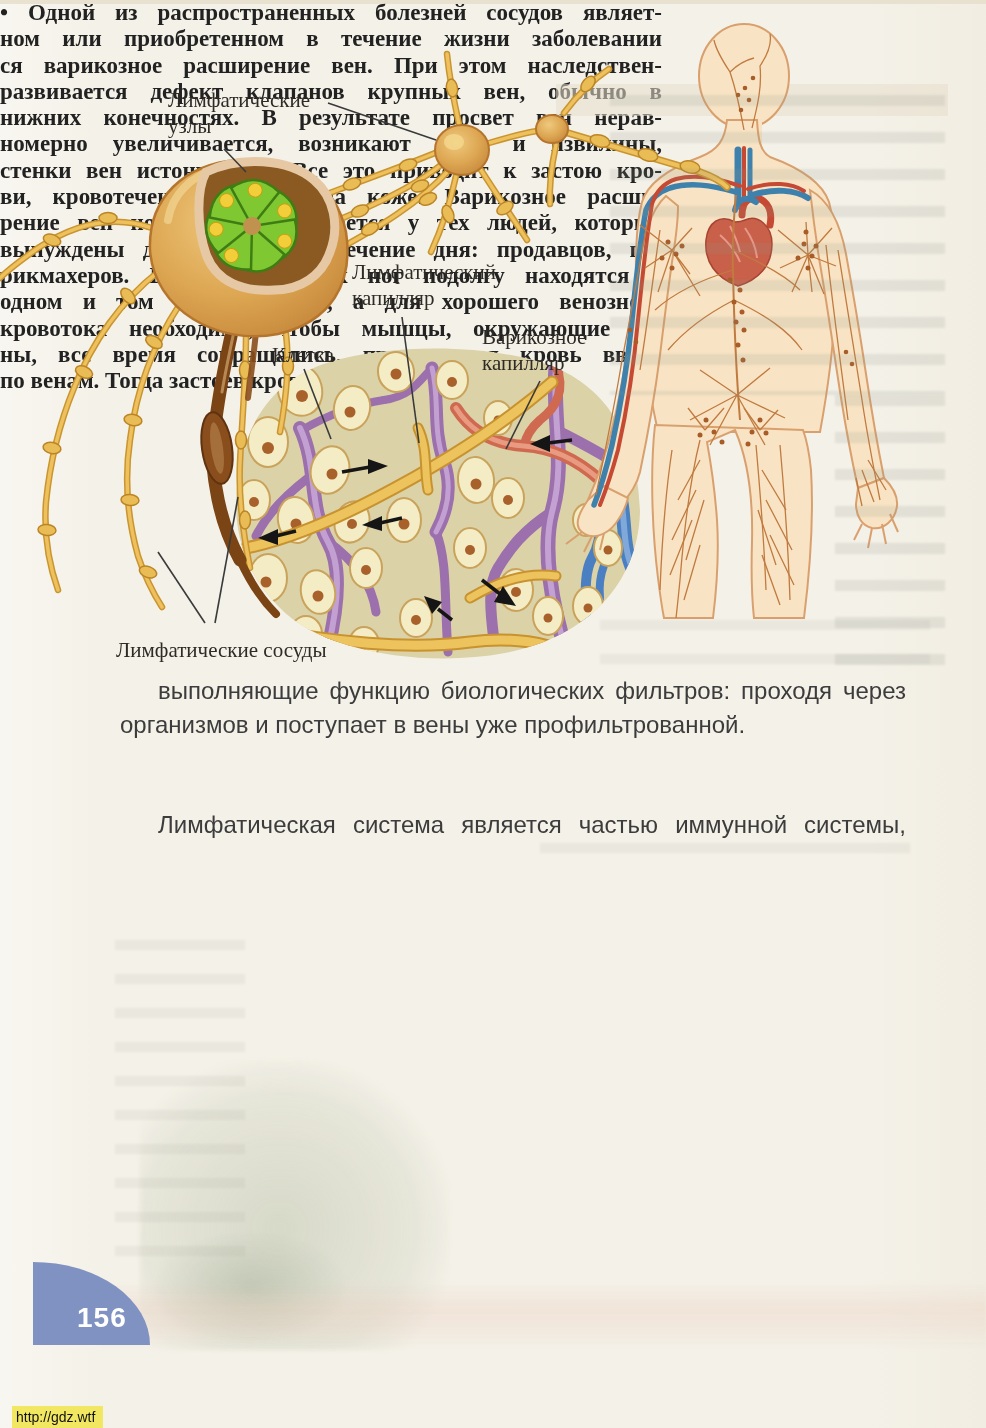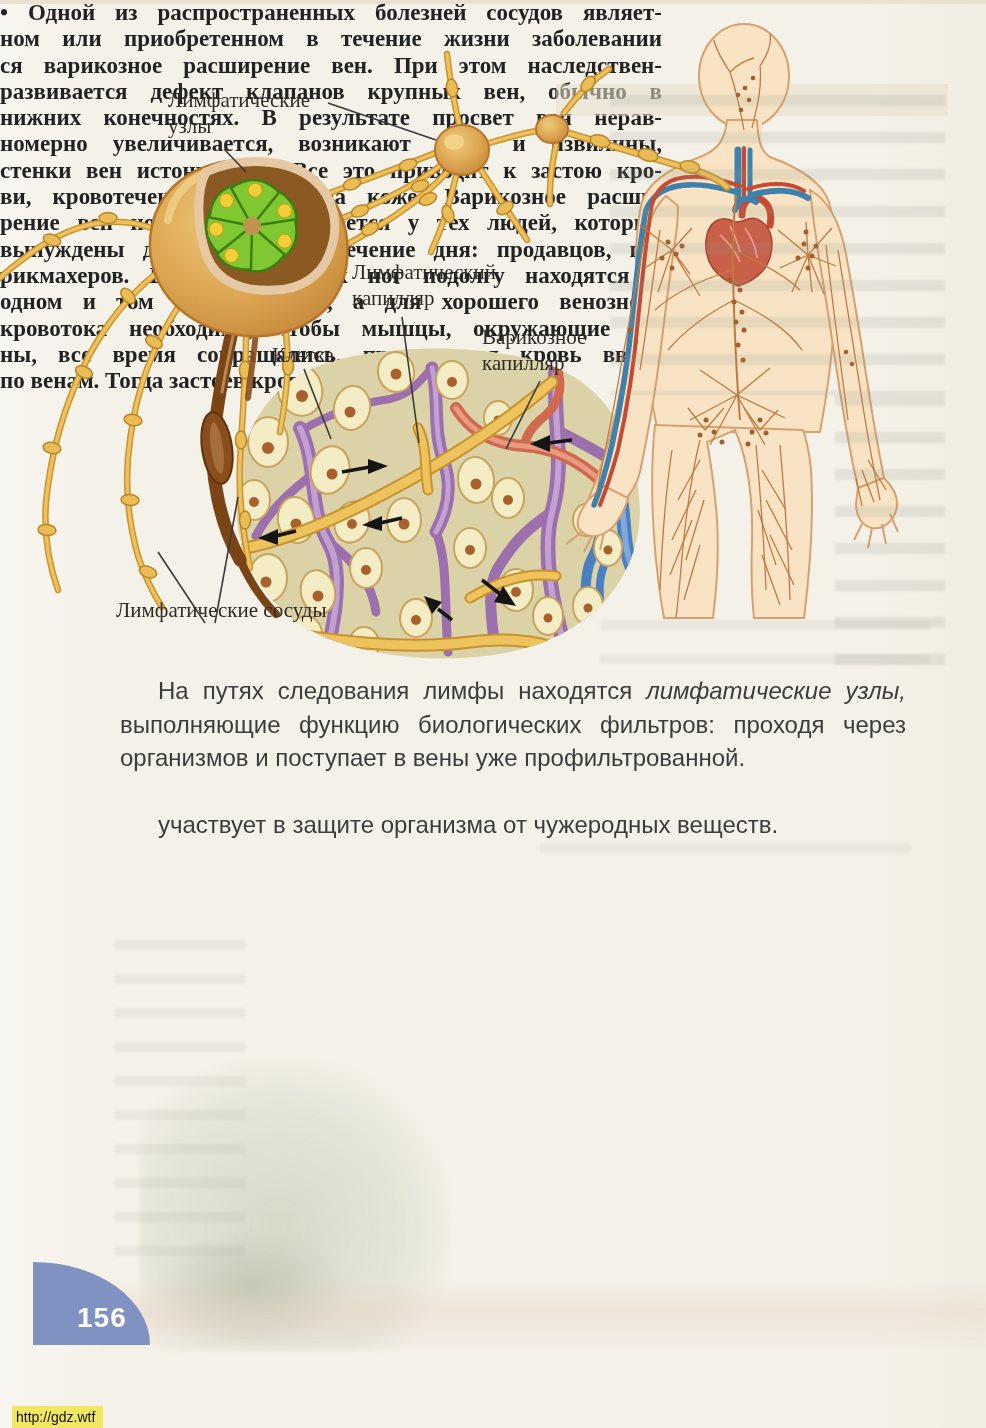--- a/index.html
+++ b/index.html
@@ -414,31 +414,30 @@
       <div class="tline"><span>Лимфатический</span></div>
       <div class="tline tlast"><span>капилляр</span></div>
     </div>
   <div class="fig-label" style="left:482px;top:325px;">
       <div class="tline"><span>Варикозное</span></div>
       <div class="tline tlast"><span>капилляр</span></div>
     </div>
   <div class="fig-label" style="left:272px;top:343px;">
       <div class="tline tlast"><span>Клетка</span></div>
     </div>
-  <div class="fig-label" style="left:116px;top:598px;">
+  <div class="fig-label" style="left:116px;top:638px;">
       <div class="tline tlast"><span>Лимфатические сосуды</span></div>
     </div>
 
   <div id="para1" class="para indent-first">
-      <div class="tline"><span>На путях следования лимфы находятся </span><i>лимфатические узлы,</i></div>
       <div class="tline"><span>выполняющие функцию биологических фильтров: проходя через</span></div>
       <div class="tline tlast"><span>организмов и поступает в вены уже профильтрованной.</span></div>
     </div>
   <div id="para2" class="para indent-first">
-      <div class="tline tlast"><span>участвует в защите организма от чужеродных веществ.</span></div>
+      <div class="tline"><span>Лимфатическая система является частью иммунной системы,</span></div>
     </div>
   <div id="petit">
       <div class="tline"><span>• Одной из распространенных болезней сосудов являет-</span></div>
       <div class="tline"><span>ном или приобретенном в течение жизни заболевании</span></div>
       <div class="tline"><span>ся варикозное расширение вен. При этом наследствен-</span></div>
       <div class="tline"><span>развивается дефект клапанов крупных вен, обычно в</span></div>
       <div class="tline"><span>нижних конечностях. В результате просвет вен нерав-</span></div>
       <div class="tline"><span>номерно увеличивается, возникают узлы и извилины,</span></div>
       <div class="tline"><span>стенки вен истончаются. Все это приводит к застою кро-</span></div>
       <div class="tline"><span>ви, кровотечениям, язвам на коже. Варикозное расши-</span></div>

